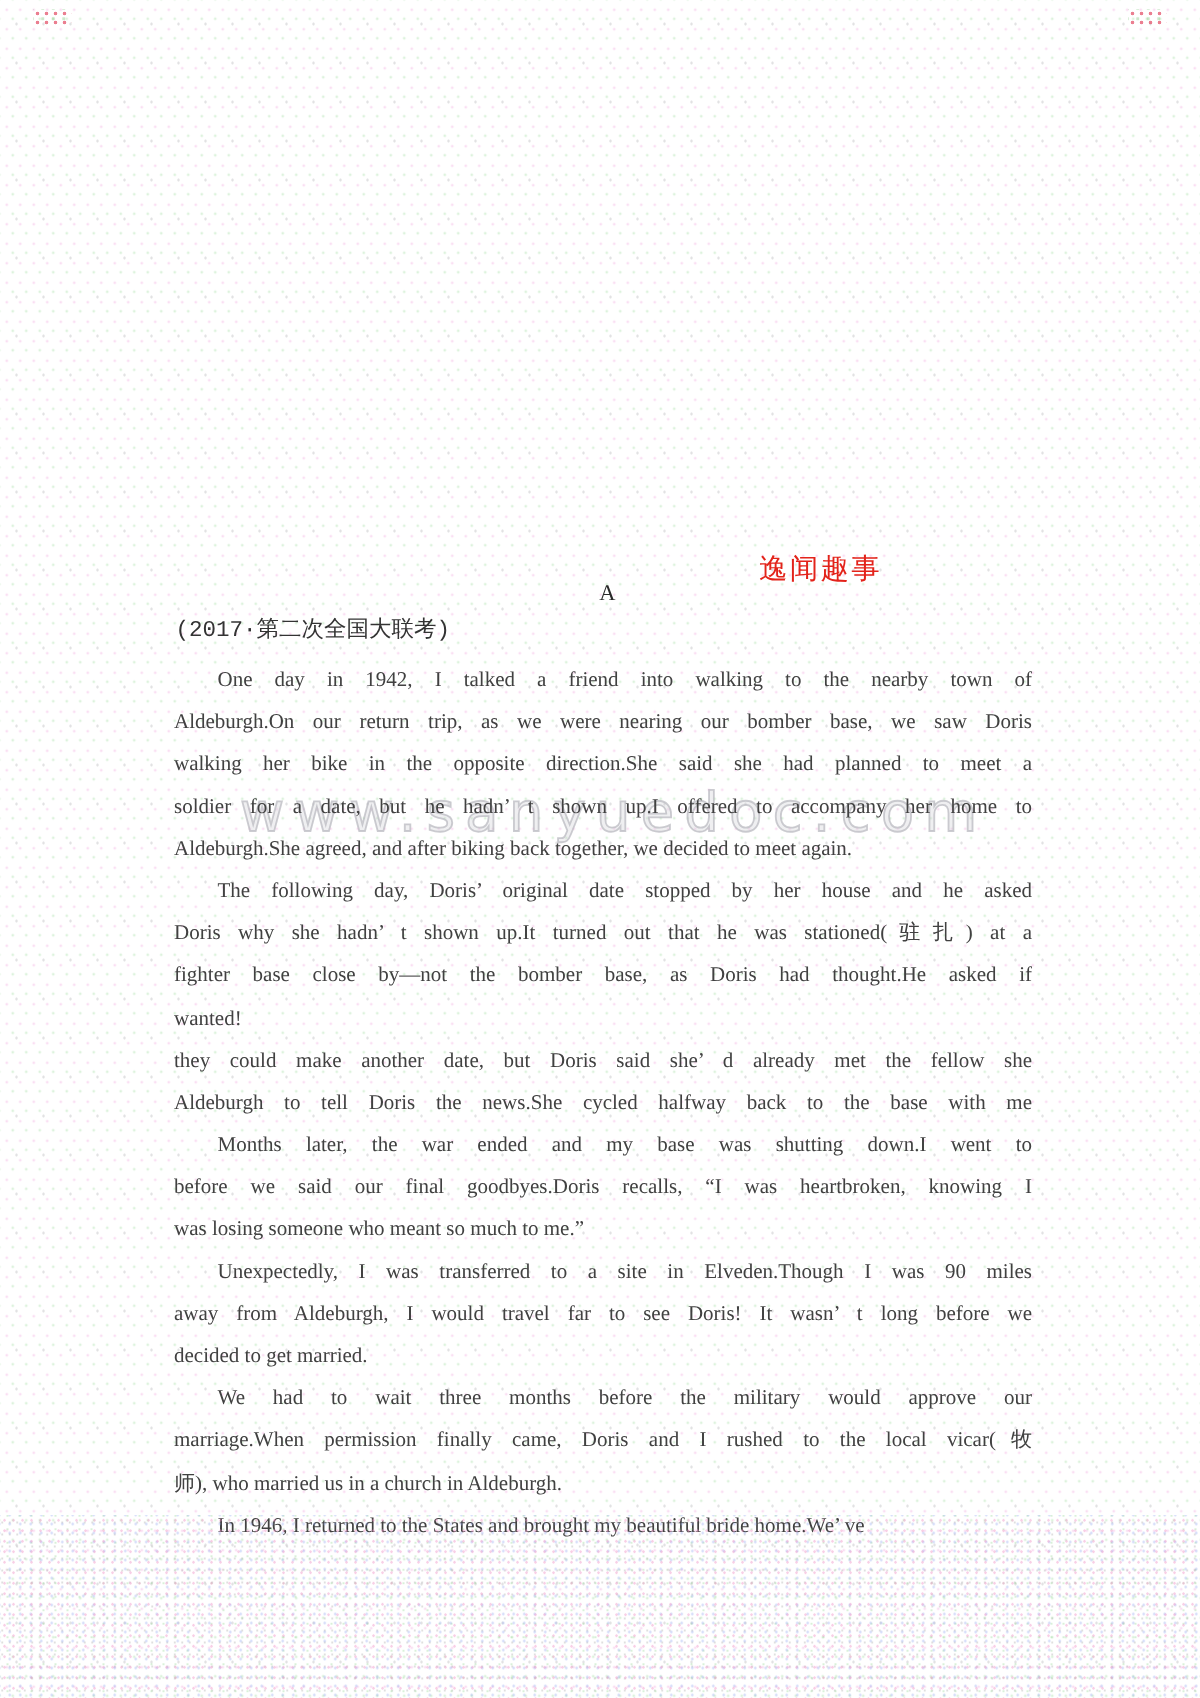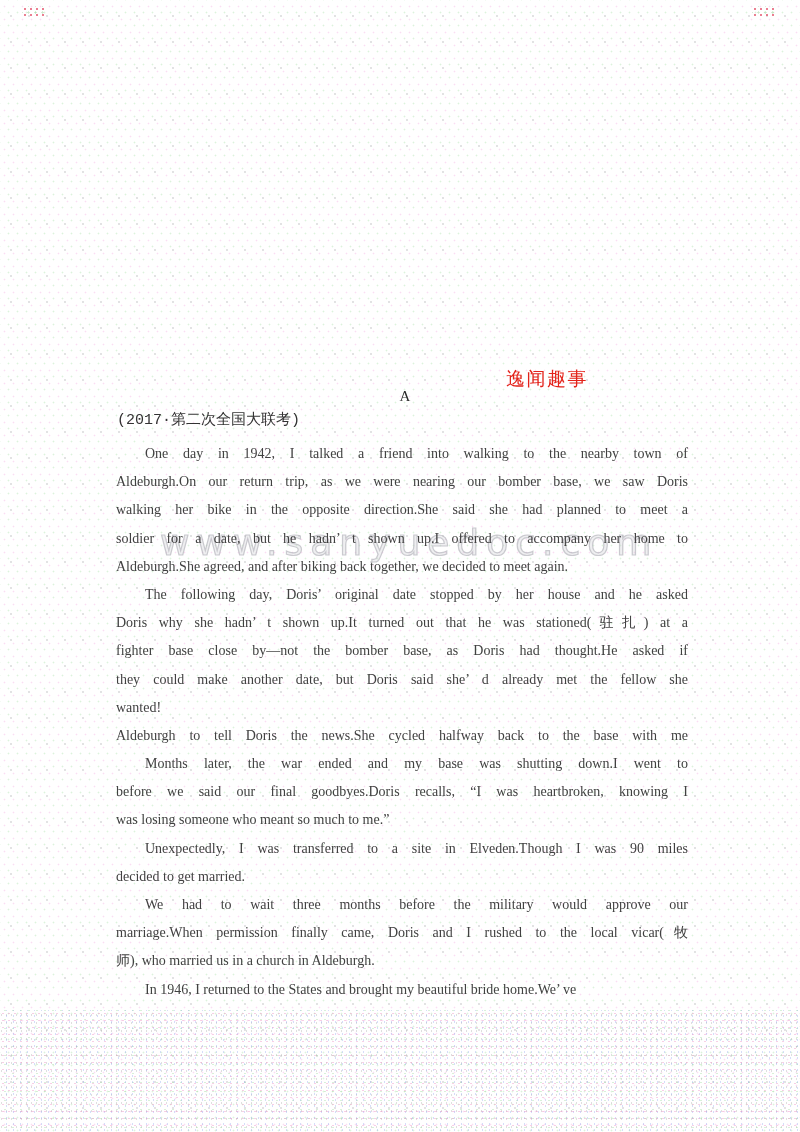--- a/index.html
+++ b/index.html
@@ -91,31 +91,32 @@
         <div class="line first">One day in 1942, I talked a friend into walking to the nearby town of</div>
         <div class="line">Aldeburgh.On our return trip, as we were nearing our bomber base, we saw Doris</div>
         <div class="line">walking her bike in the opposite direction.She said she had planned to meet a</div>
         <div class="line">soldier for a date, but he hadn’ t shown up.I offered to accompany her home to</div>
         <div class="line last">Aldeburgh.She agreed, and after biking back together, we decided to meet again.</div>
       </div>
       <div class="paragraph">
         <div class="line first">The following day, Doris’ original date stopped by her house and he asked</div>
         <div class="line">Doris why she hadn’ t shown up.It turned out that he was stationed(驻扎) at a</div>
         <div class="line">fighter base close by—not the bomber base, as Doris had thought.He asked if</div>
+        <div class="line last">wanted!</div>
         <div class="line">they could make another date, but Doris said she’ d already met the fellow she</div>
-        <div class="line last">wanted!</div>
       </div>
       <div class="paragraph">
         <div class="line">Aldeburgh to tell Doris the news.She cycled halfway back to the base with me</div>
         <div class="line first">Months later, the war ended and my base was shutting down.I went to</div>
         <div class="line">before we said our final goodbyes.Doris recalls, “I was heartbroken, knowing I</div>
         <div class="line last">was losing someone who meant so much to me.”</div>
       </div>
       <div class="paragraph">
         <div class="line first">Unexpectedly, I was transferred to a site in Elveden.Though I was 90 miles</div>
+        <div class="line">away from Aldeburgh, I would travel far to see Doris! It wasn’ t long before we</div>
         <div class="line last">decided to get married.</div>
       </div>
       <div class="paragraph">
         <div class="line first">We had to wait three months before the military would approve our</div>
         <div class="line">marriage.When permission finally came, Doris and I rushed to the local vicar(牧</div>
         <div class="line last">师), who married us in a church in Aldeburgh.</div>
       </div>
       <div class="paragraph">
         <div class="line first last">In 1946, I returned to the States and brought my beautiful bride home.We’ ve</div>
       </div>

